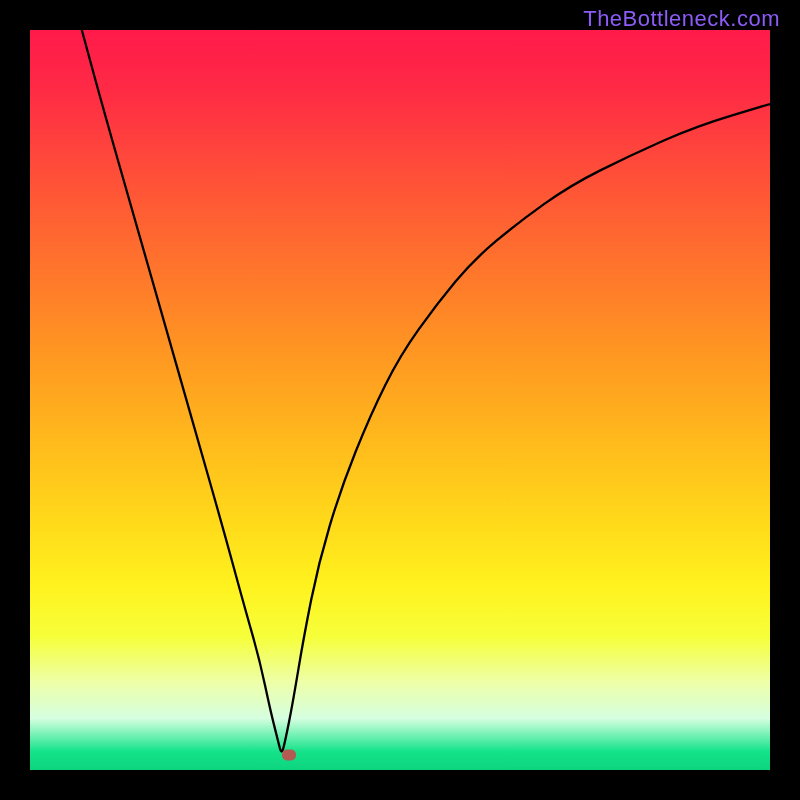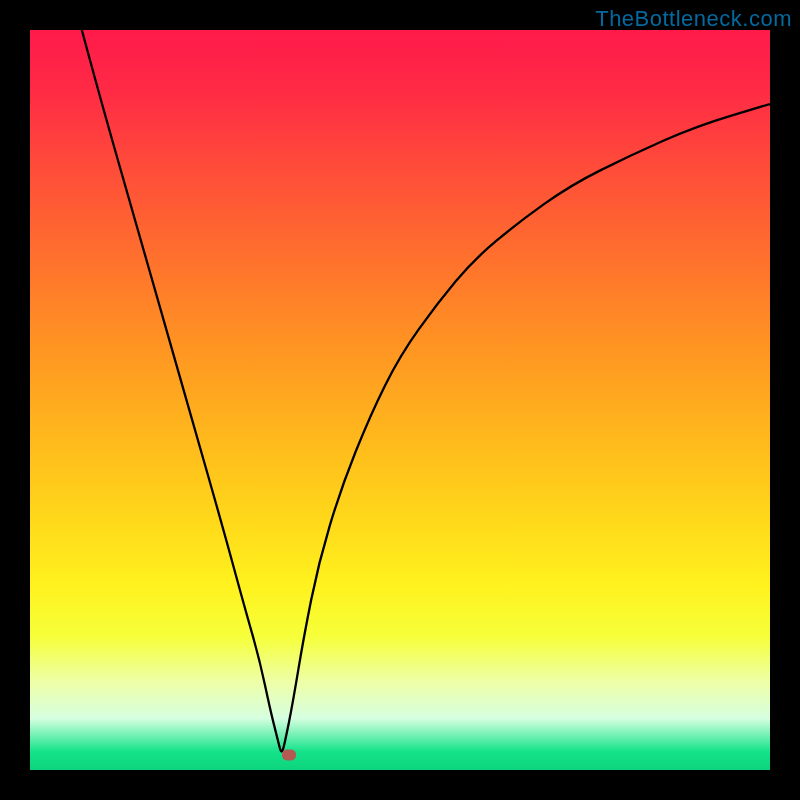--- a/index.html
+++ b/index.html
@@ -8,22 +8,22 @@
     width: 800px;
     height: 800px;
     background: #000;
     position: relative;
     overflow: hidden;
     font-family: Arial, sans-serif;
   }
   .watermark {
     position: absolute;
     top: 6px;
-    right: 8px;
-    color: #0369a1;
+    right: 20px;
+    color: #8b5cf6;
     font-size: 22px;
     letter-spacing: 0.5px;
     z-index: 10;
   }
   .plot-area {
     position: absolute;
     left: 30px;
     top: 30px;
     width: 740px;
     height: 740px;

